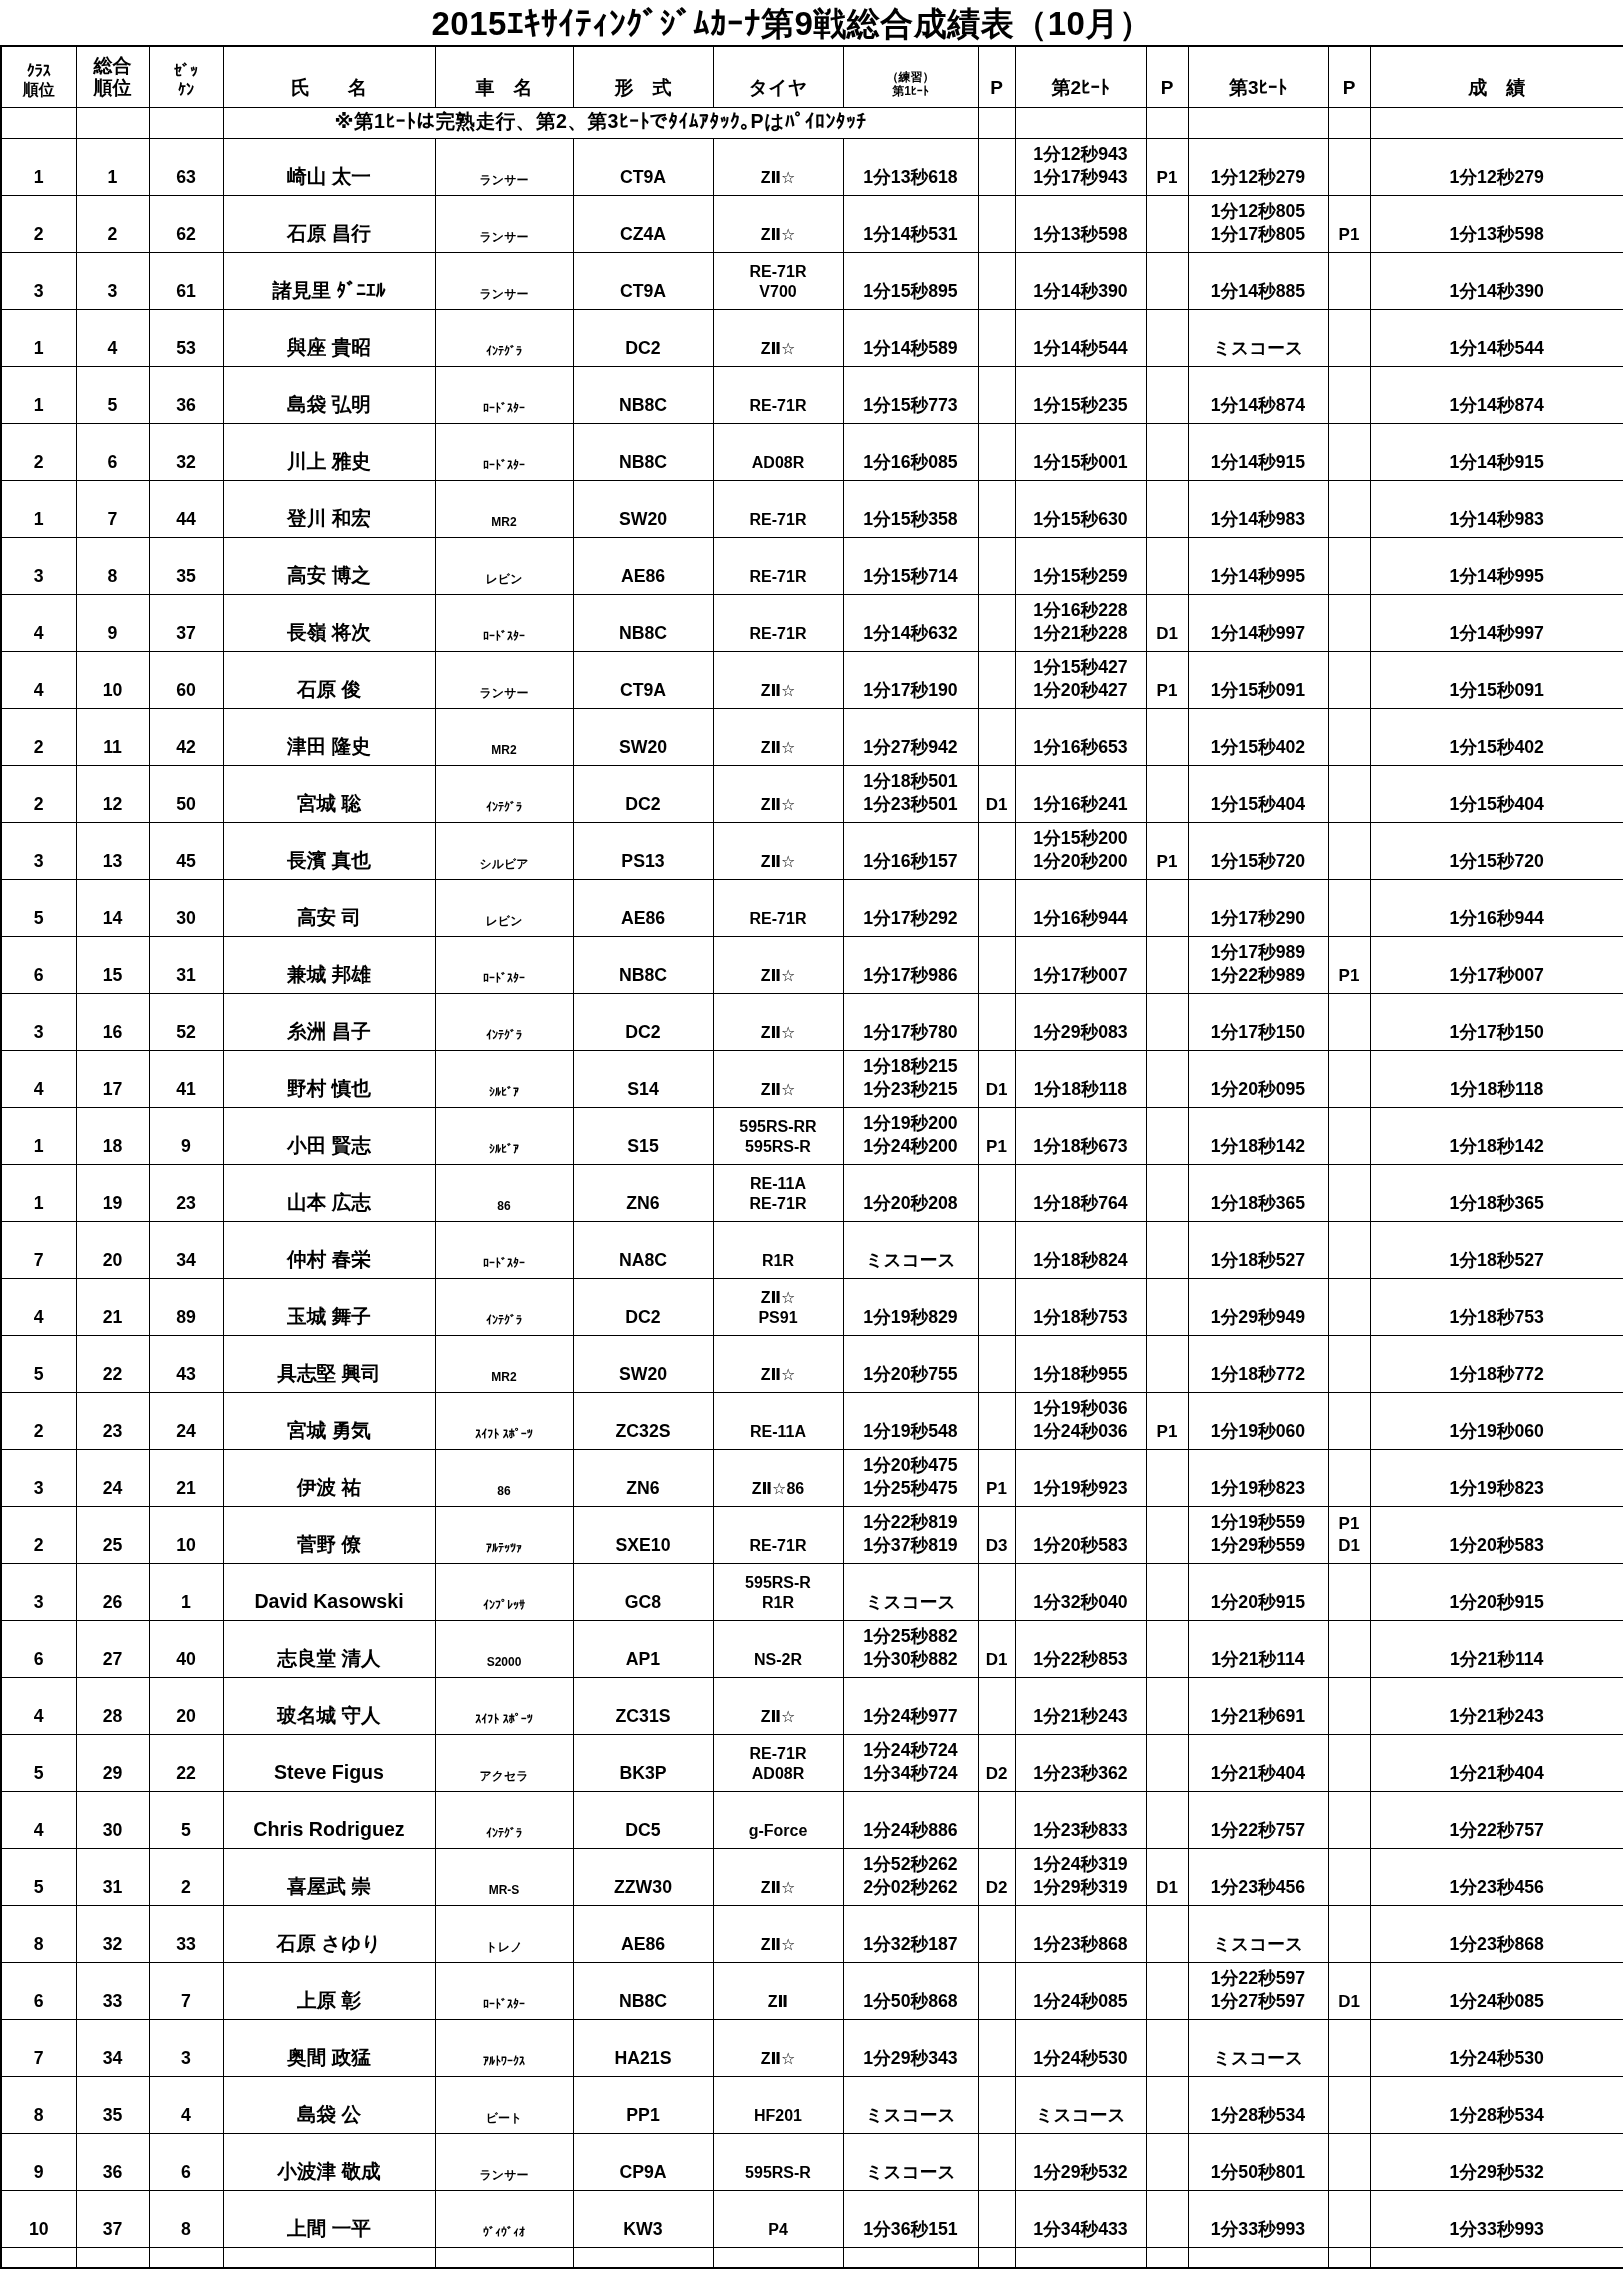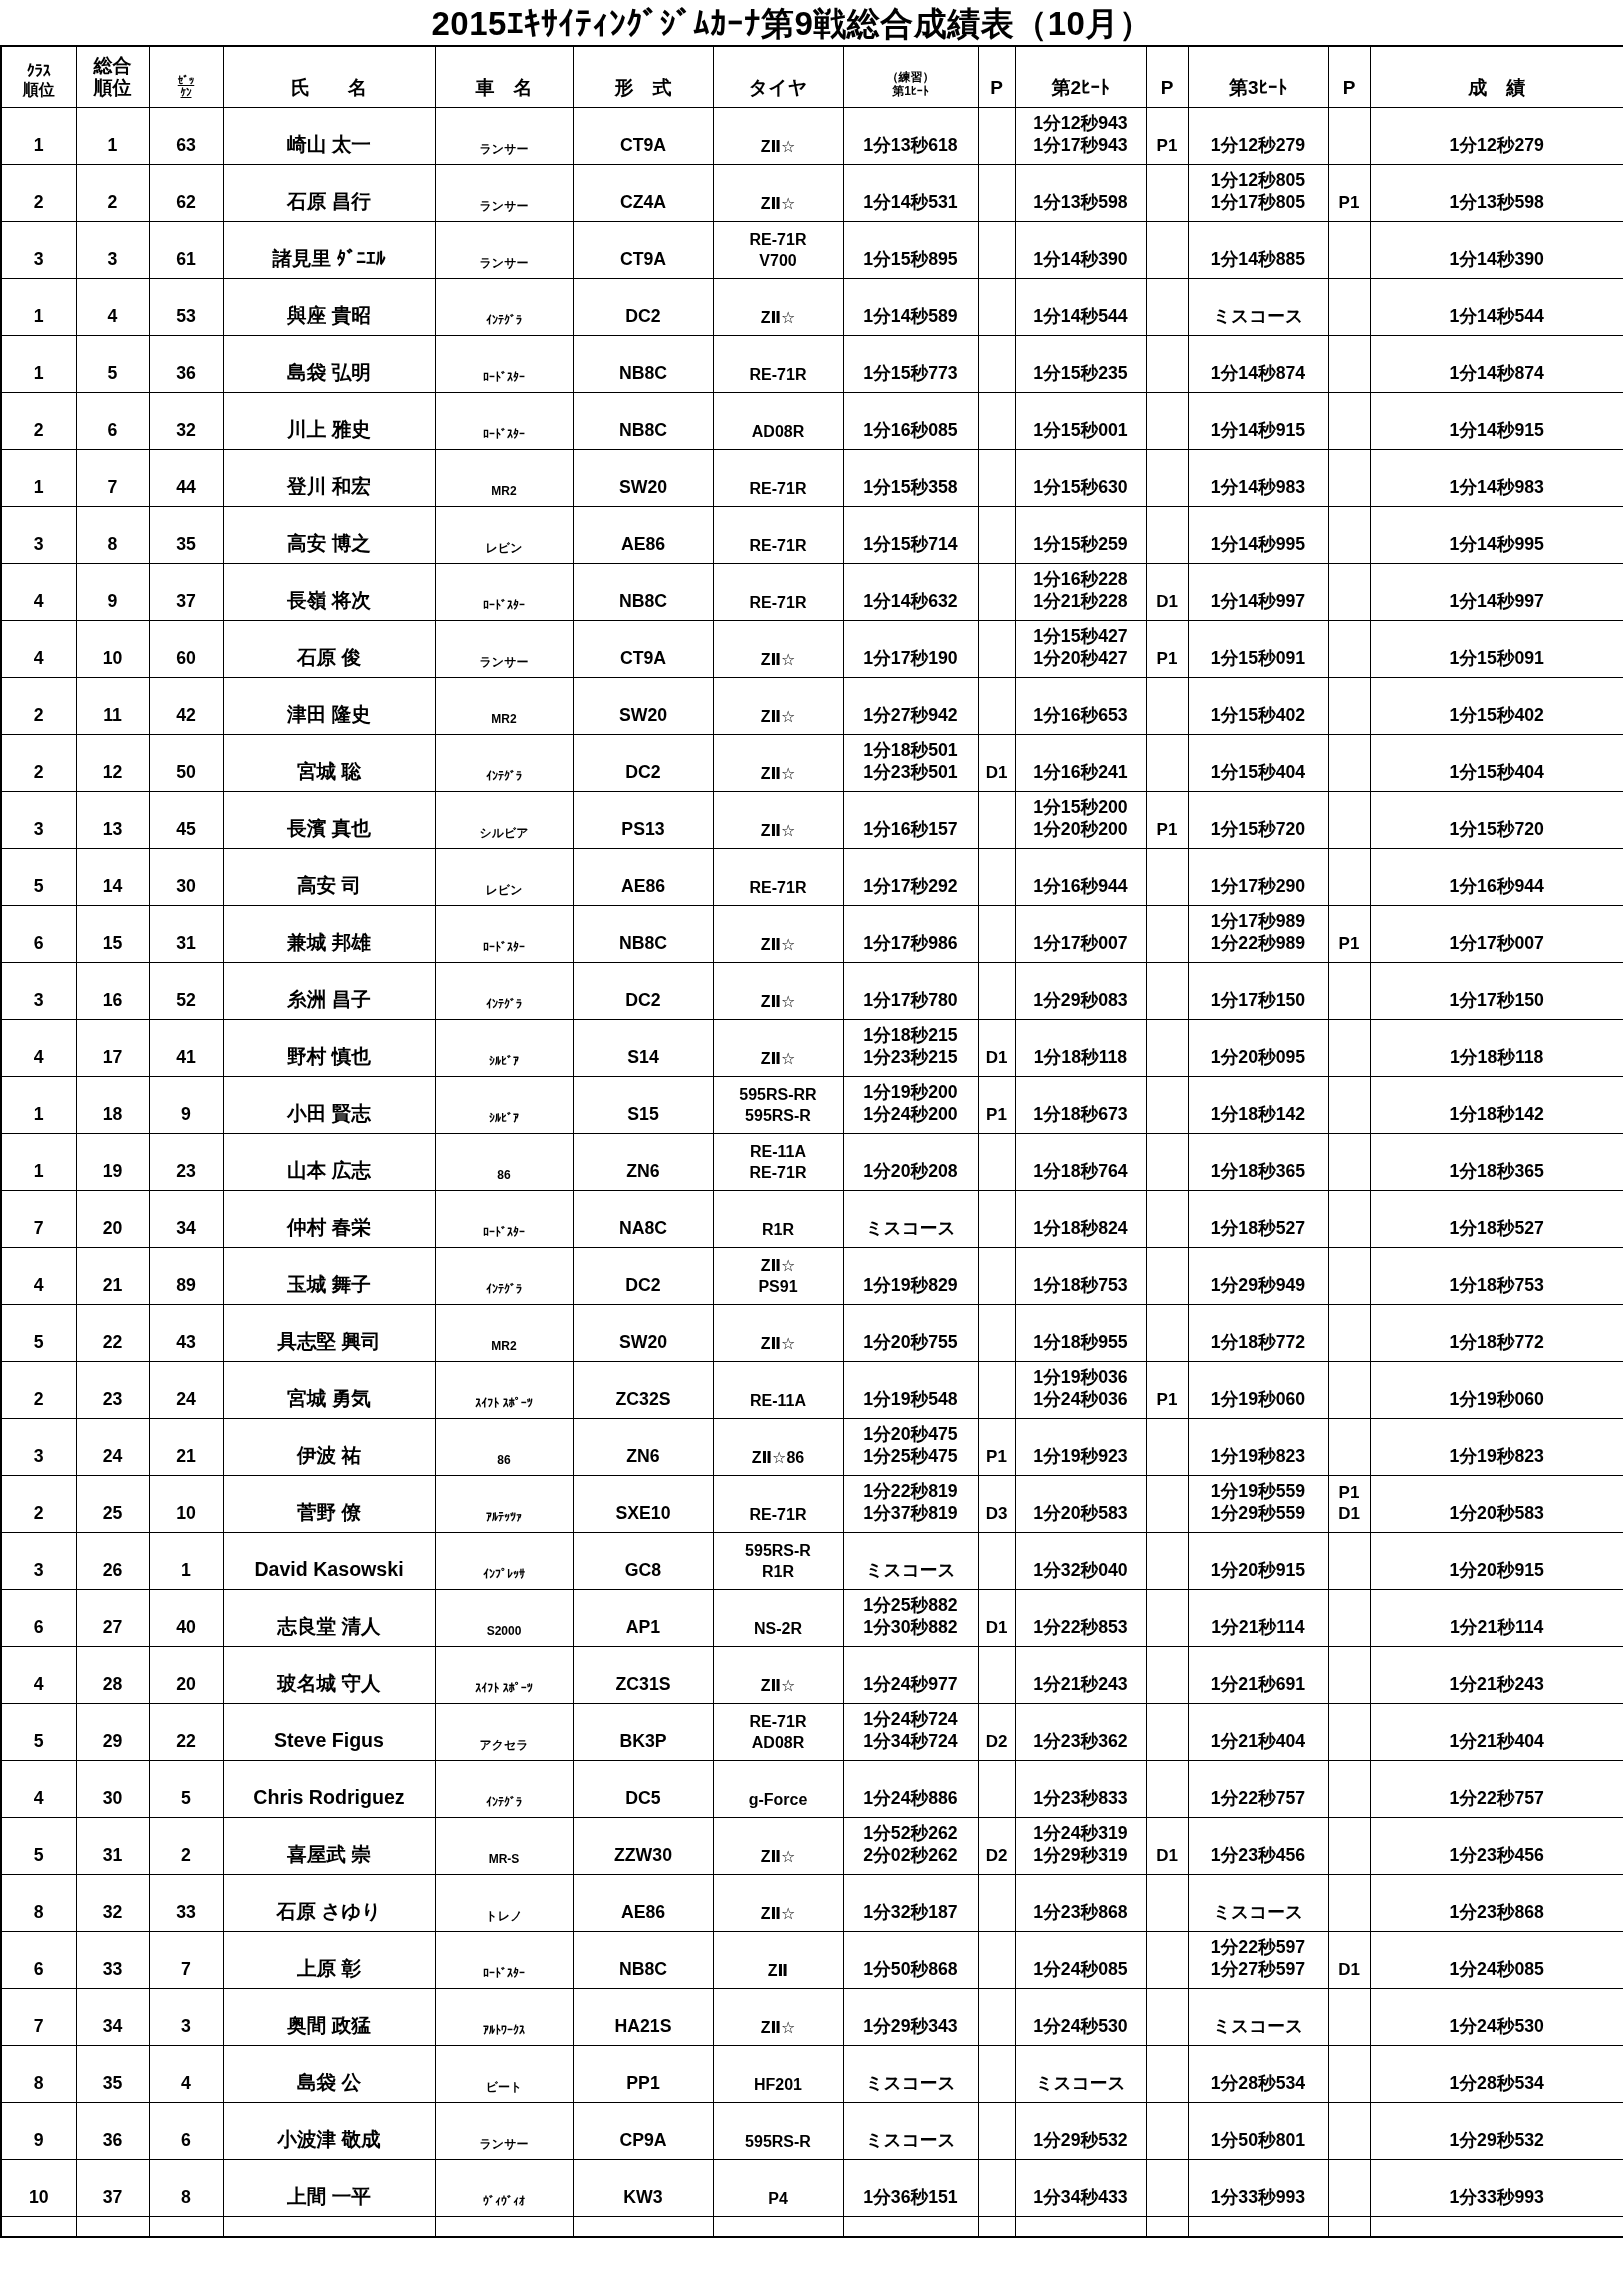--- a/index.html
+++ b/index.html
@@ -36,21 +36,21 @@
     line-height:1.28;
     font-weight:bold;
   }
   thead th{
     height:50px;
     font-size:19px;
     padding-bottom:7.5px;
     line-height:1.15;
   }
   thead th.col-class_rank{font-size:16px;margin-top:43px;}
-  thead th.col-bib{font-size:11px;text-decoration:underline;}
+  thead th.col-bib{font-size:16px;}
   thead th.col-heat1{font-size:12px;}
   tr.note-row td{
     height:26px;
     padding:0.9px 0 3.7px 0;
   }
   td.note-cell{
     font-size:19.6px;
     letter-spacing:0.5px;
   }
   tr.data-row{height:57px;}
@@ -103,20 +103,32 @@
 第1ﾋｰﾄ</th>
           <th class="col-p1">P</th>
           <th class="col-heat2">第2ﾋｰﾄ</th>
           <th class="col-p2">P</th>
           <th class="col-heat3">第3ﾋｰﾄ</th>
           <th class="col-p3">P</th>
           <th class="col-result">成　績</th>
         </tr>
     </thead>
     <tbody id="rows-body">
+      <tr class="note-row">
+        <td class="col-class_rank"></td>
+        <td class="col-overall_rank"></td>
+        <td class="col-bib"></td>
+        <td class="note-cell" colspan="5">※第1ﾋｰﾄは完熟走行、第2、第3ﾋｰﾄでﾀｲﾑｱﾀｯｸ。Pはﾊﾟｲﾛﾝﾀｯﾁ</td>
+        <td class="col-p1"></td>
+        <td class="col-heat2"></td>
+        <td class="col-p2"></td>
+        <td class="col-heat3"></td>
+        <td class="col-p3"></td>
+        <td class="col-result"></td>
+      </tr>
     <tr class="data-row">
           <td class="col-class_rank">1</td>
           <td class="col-overall_rank">1</td>
           <td class="col-bib">63</td>
           <td class="col-name">崎山 太一</td>
           <td class="col-car">ランサー</td>
           <td class="col-model">CT9A</td>
           <td class="col-tire">ZⅡ☆</td>
           <td class="col-heat1">1分13秒618</td>
           <td class="col-p1"></td>

